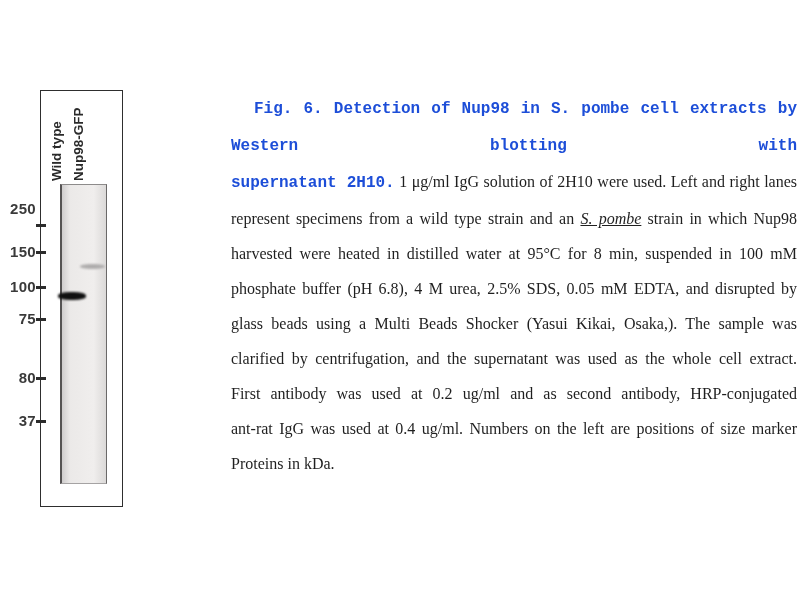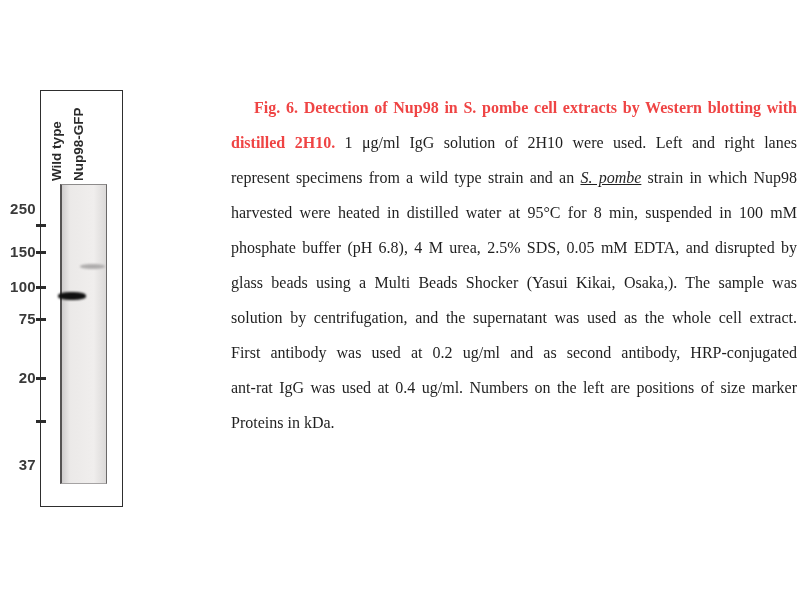--- a/index.html
+++ b/index.html
@@ -29,21 +29,21 @@
                 font-family:"Liberation Sans",sans-serif;font-weight:bold;
                 font-size:15px;line-height:18px;color:#3a3a3a;letter-spacing:.3px;}
   .marker-tick{position:absolute;left:36px;width:10px;height:2.5px;background:#2c2c2c;}
 
   
   .caption{position:absolute;left:231px;top:90px;width:566px;
            font-size:16px;color:#1f1f1f;}
   .cap-line{line-height:35px;text-align:justify;text-align-last:justify;}
   .cap-line.indent{text-indent:23px;}
   .cap-line.last{text-align:right;text-align-last:left;}
-  .seg-bold{font-weight:bold;color:#ef4444;}
+  .seg-bold{font-weight:bold;color:#1d4ed8;font-family:Liberation Mono, monospace;}
   .seg-italic{font-style:italic;text-decoration:underline;}
 </style>
 </head>
 <body>
 
 <div class="page">
 
   <div>
     <div class="blot-box"></div>
     <div id="lane-labels">
@@ -57,33 +57,33 @@
       </div>
     <div id="markers">
         <div class="marker-label" style="top: 200px;">250</div>
         <div class="marker-tick" style="top: 224px;"></div>
         <div class="marker-label" style="top: 243px;">150</div>
         <div class="marker-tick" style="top: 251px;"></div>
         <div class="marker-label" style="top: 278px;">100</div>
         <div class="marker-tick" style="top: 286px;"></div>
         <div class="marker-label" style="top: 310px; text-align: right;">75</div>
         <div class="marker-tick" style="top: 318px;"></div>
-        <div class="marker-label" style="top: 369px;">20</div>
+        <div class="marker-label" style="top: 369px;">80</div>
         <div class="marker-tick" style="top: 377px;"></div>
-        <div class="marker-label" style="top: 412px; margin-top: 44px;">37</div>
+        <div class="marker-label" style="top: 412px;">37</div>
         <div class="marker-tick" style="top: 420px;"></div>
       </div>
   </div>
 
   <div class="caption" id="caption">
       <div class="cap-line indent"><span class="seg-bold ">Fig. 6. Detection of Nup98 in S. pombe cell extracts by Western blotting with</span></div>
-      <div class="cap-line"><span class="seg-bold ">distilled 2H10.</span><span class=""> 1 μg/ml IgG solution of 2H10 were used. Left and right lanes</span></div>
+      <div class="cap-line"><span class="seg-bold ">supernatant 2H10.</span><span class=""> 1 μg/ml IgG solution of 2H10 were used. Left and right lanes</span></div>
       <div class="cap-line"><span class="">represent specimens from a wild type strain and an </span><span class="seg-italic">S. pombe</span><span class=""> strain in which Nup98</span></div>
       <div class="cap-line"><span class="">harvested were heated in distilled water at 95°C for 8 min, suspended in 100 mM</span></div>
       <div class="cap-line"><span class="">phosphate buffer (pH 6.8), 4 M urea, 2.5% SDS, 0.05 mM EDTA, and disrupted by</span></div>
       <div class="cap-line"><span class="">glass beads using a Multi Beads Shocker (Yasui Kikai, Osaka,). The sample was</span></div>
-      <div class="cap-line"><span class="">solution by centrifugation, and the supernatant was used as the whole cell extract.</span></div>
+      <div class="cap-line"><span class="">clarified by centrifugation, and the supernatant was used as the whole cell extract.</span></div>
       <div class="cap-line"><span class="">First antibody was used at 0.2 ug/ml and as second antibody, HRP-conjugated</span></div>
       <div class="cap-line"><span class="">ant-rat IgG was used at 0.4 ug/ml. Numbers on the left are positions of size marker</span></div>
       <div class="cap-line last"><span class="">Proteins in kDa.</span></div>
     </div>
 
 </div>
 
 </body></html>

